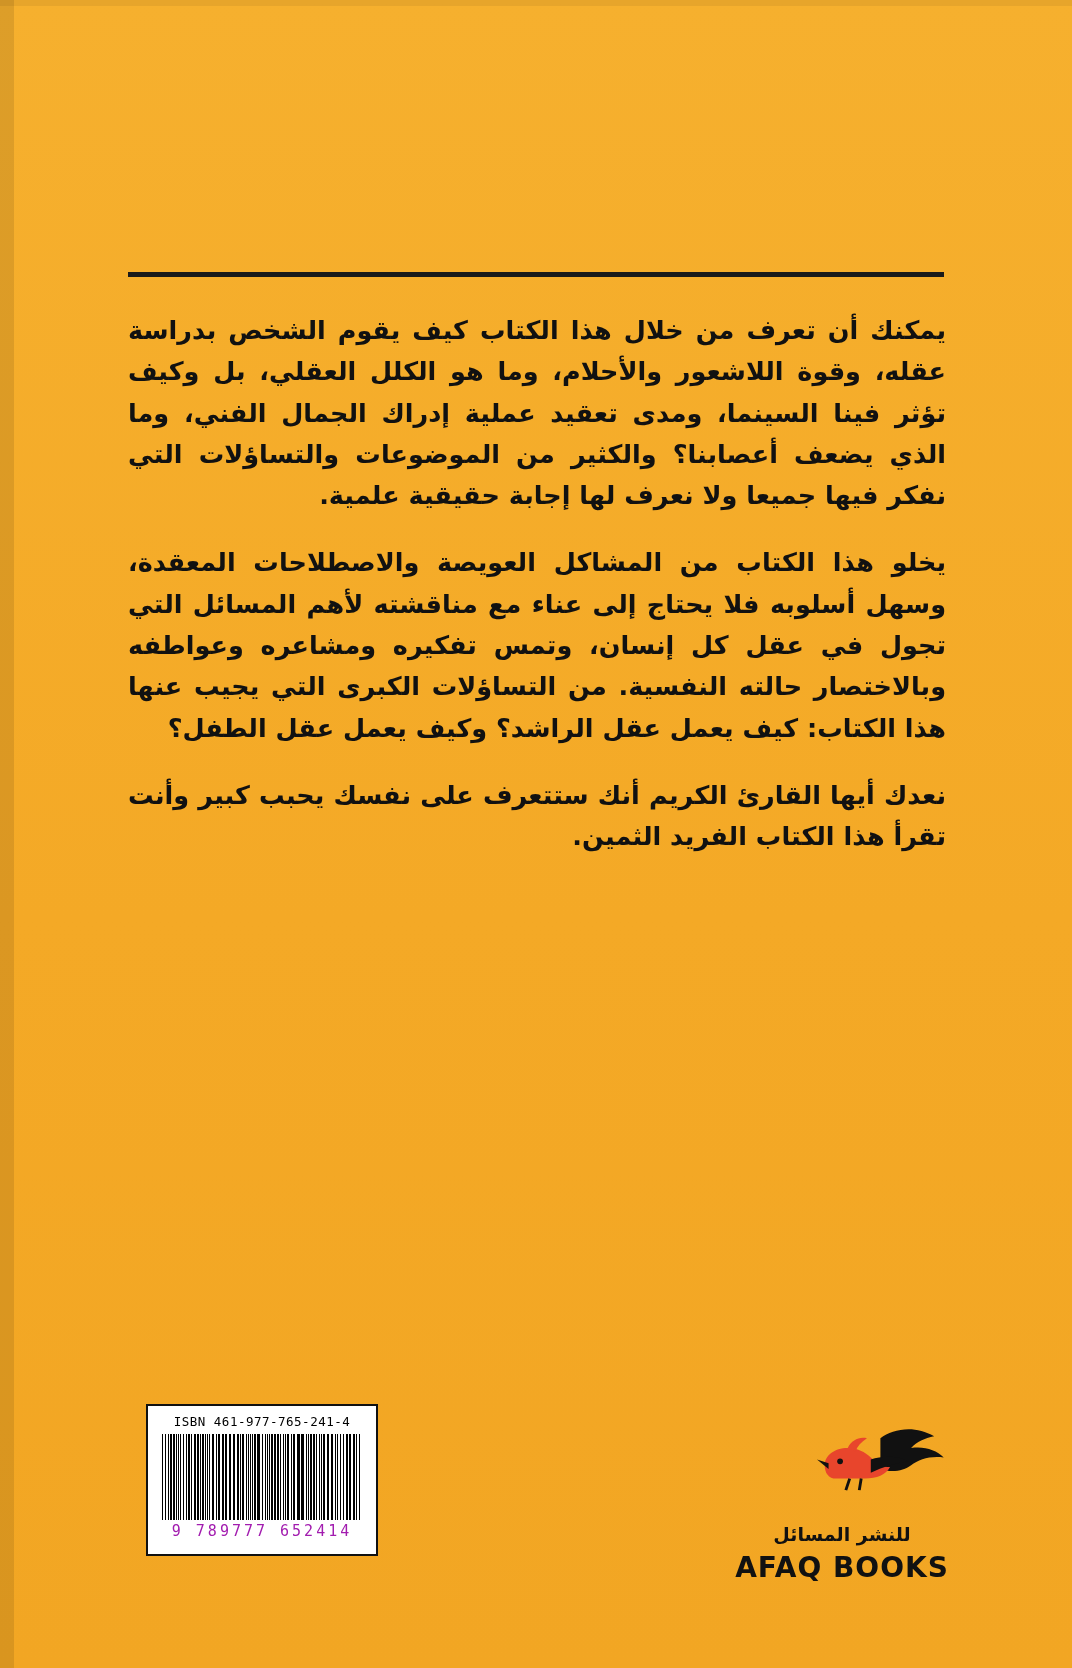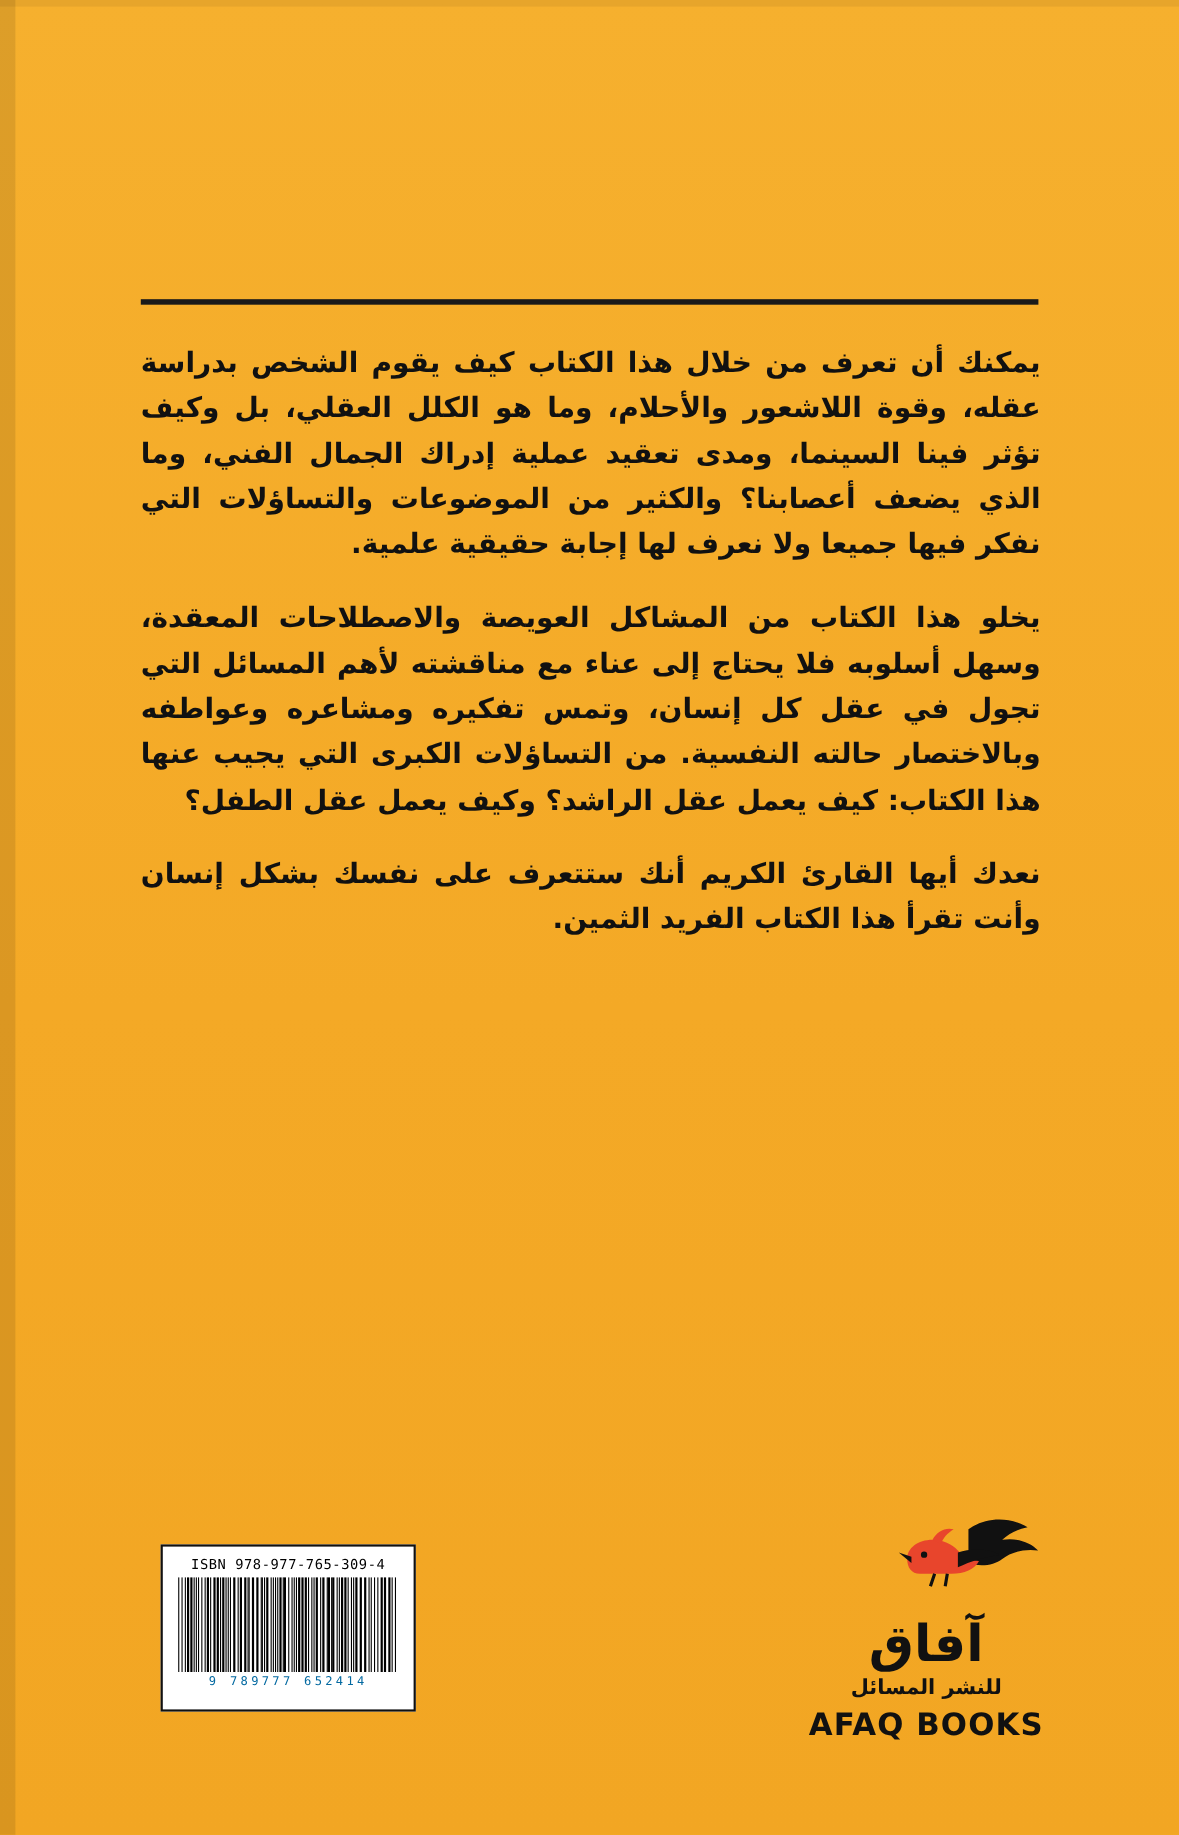--- a/index.html
+++ b/index.html
@@ -108,22 +108,22 @@
   }
   .bars i {
     display: block;
     background: #000;
     height: 100%;
   }
   .barcode-digits {
     direction: ltr;
     text-align: center;
     font-family: "DejaVu Sans Mono", "Liberation Mono", monospace;
-    font-size: 11px;
-    color: #0369a1;
+    font-size: 15px;
+    color: #a21caf;
     letter-spacing: 3px;
     margin-top: 2px;
     white-space: nowrap;
   }
 
   
   .publisher {
     position: absolute;
     right: 120px;
     bottom: 84px;
@@ -161,25 +161,25 @@
 <div class="page">
   <div class="edge-left"></div>
   <div class="edge-top"></div>
 
 
   <div class="rule"></div>
 
   <div class="body-text">
     <p>يمكنك أن تعرف من خلال هذا الكتاب كيف يقوم الشخص بدراسة عقله، وقوة اللاشعور والأحلام، وما هو الكلل العقلي، بل وكيف تؤثر فينا السينما، ومدى تعقيد عملية إدراك الجمال الفني، وما الذي يضعف أعصابنا؟ والكثير من الموضوعات والتساؤلات التي نفكر فيها جميعا ولا نعرف لها إجابة حقيقية علمية.</p>
     <p>يخلو هذا الكتاب من المشاكل العويصة والاصطلاحات المعقدة، وسهل أسلوبه فلا يحتاج إلى عناء مع مناقشته لأهم المسائل التي تجول في عقل كل إنسان، وتمس تفكيره ومشاعره وعواطفه وبالاختصار حالته النفسية. من التساؤلات الكبرى التي يجيب عنها هذا الكتاب: كيف يعمل عقل الراشد؟ وكيف يعمل عقل الطفل؟</p>
-    <p>نعدك أيها القارئ الكريم أنك ستتعرف على نفسك بشكل إنسان وأنت تقرأ هذا الكتاب الفريد الثمين.</p>
+    <p>نعدك أيها القارئ الكريم أنك ستتعرف على نفسك يحبب كبير وأنت تقرأ هذا الكتاب الفريد الثمين.</p>
   </div>
 
   <div class="barcode-box">
-    <div class="isbn-text">ISBN  978-977-765-309-4</div>
+    <div class="isbn-text">ISBN  461-977-765-241-4</div>
     <div class="bars" id="bars">
         <i style="width: 1px; margin-right: 2px;"></i>
         <i style="width: 2px; margin-right: 2px;"></i>
         <i style="width: 1px; margin-right: 2px;"></i>
         <i style="width: 3px; margin-right: 1px;"></i>
         <i style="width: 3px; margin-right: 1px;"></i>
         <i style="width: 1px; margin-right: 1px;"></i>
         <i style="width: 2px; margin-right: 1px;"></i>
         <i style="width: 1px; margin-right: 2px;"></i>
         <i style="width: 1px; margin-right: 2px;"></i>
@@ -259,17 +259,16 @@
           <path d="M150 18 C163 8 186 4 206 16 C196 18 188 22 182 28 C196 26 208 30 216 38 C202 36 190 40 182 46 C174 52 162 54 150 50 Z"></path>
           <path d="M92 46 C92 36 102 28 116 28 C126 28 134 32 140 38 C146 44 152 48 160 48 C156 56 146 60 134 60 L104 60 C96 60 92 54 92 46 Z" fill="#e8452c"></path>
           <path d="M116 28 C120 20 128 16 136 18 C130 22 126 26 124 32 Z" fill="#e8452c"></path>
           <circle cx="108" cy="42" r="3" fill="#111"></circle>
           <path d="M96 44 L84 40 L96 50 Z" fill="#111"></path>
           <path d="M118 60 L114 72 M130 60 L128 72" stroke="#111" stroke-width="3" fill="none"></path>
           <path d="M140 40 C152 36 168 36 180 42 C166 44 152 48 140 54 Z" fill="#111"></path>
         </g>
       </svg>
     </div>
-    <div class="logo-ar">آفاق</div>
     <div class="logo-ar-sub">للنشر المسائل</div>
     <div class="logo-en">AFAQ BOOKS</div>
   </div>
 </div>
 
 </body></html>

